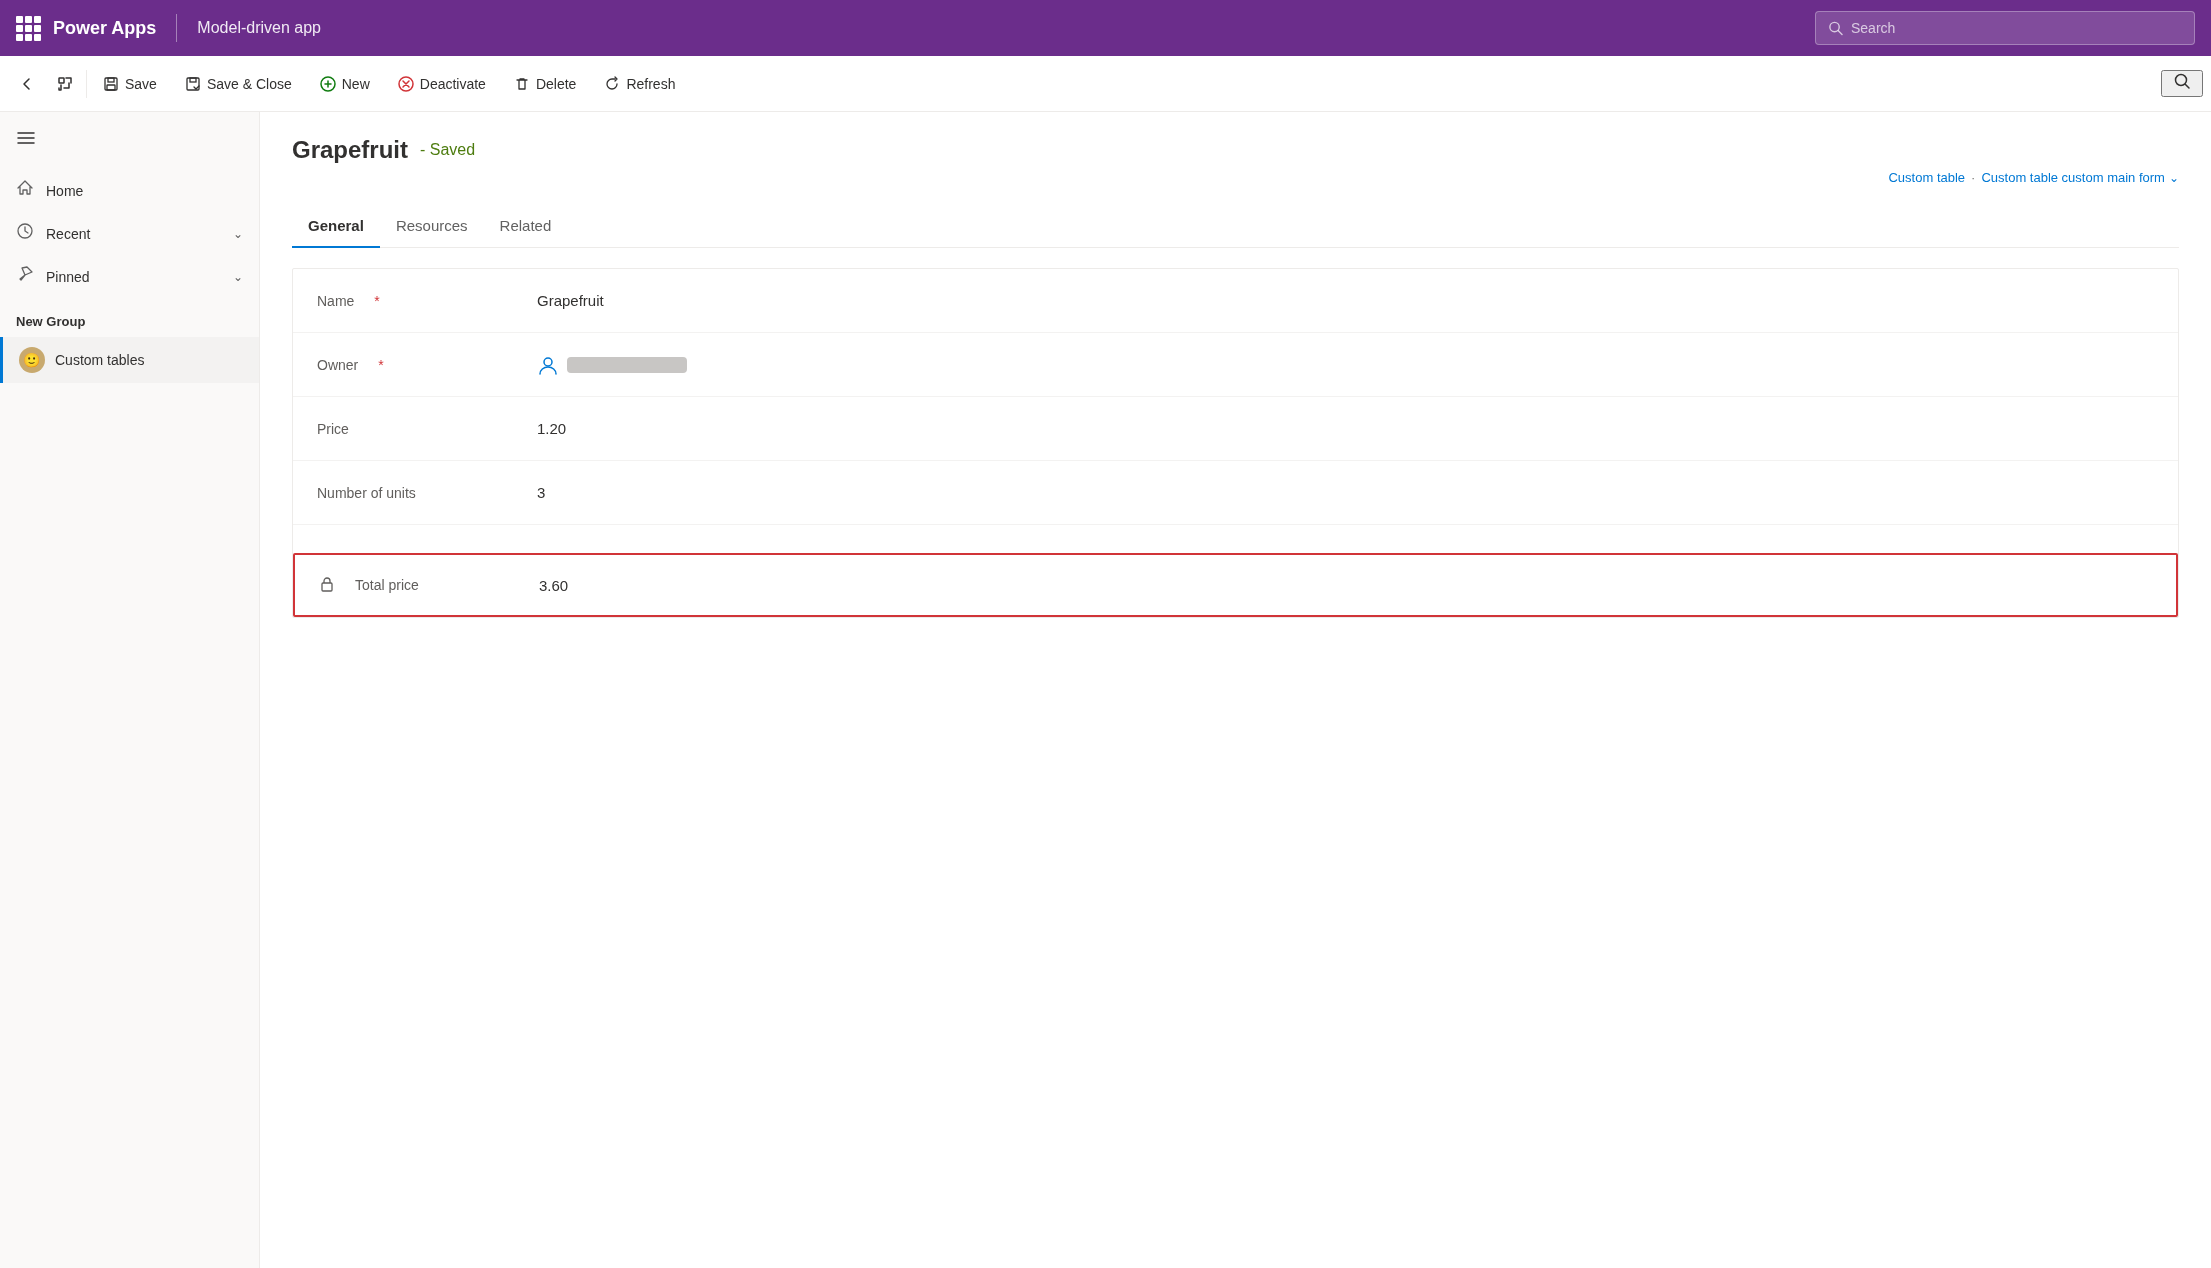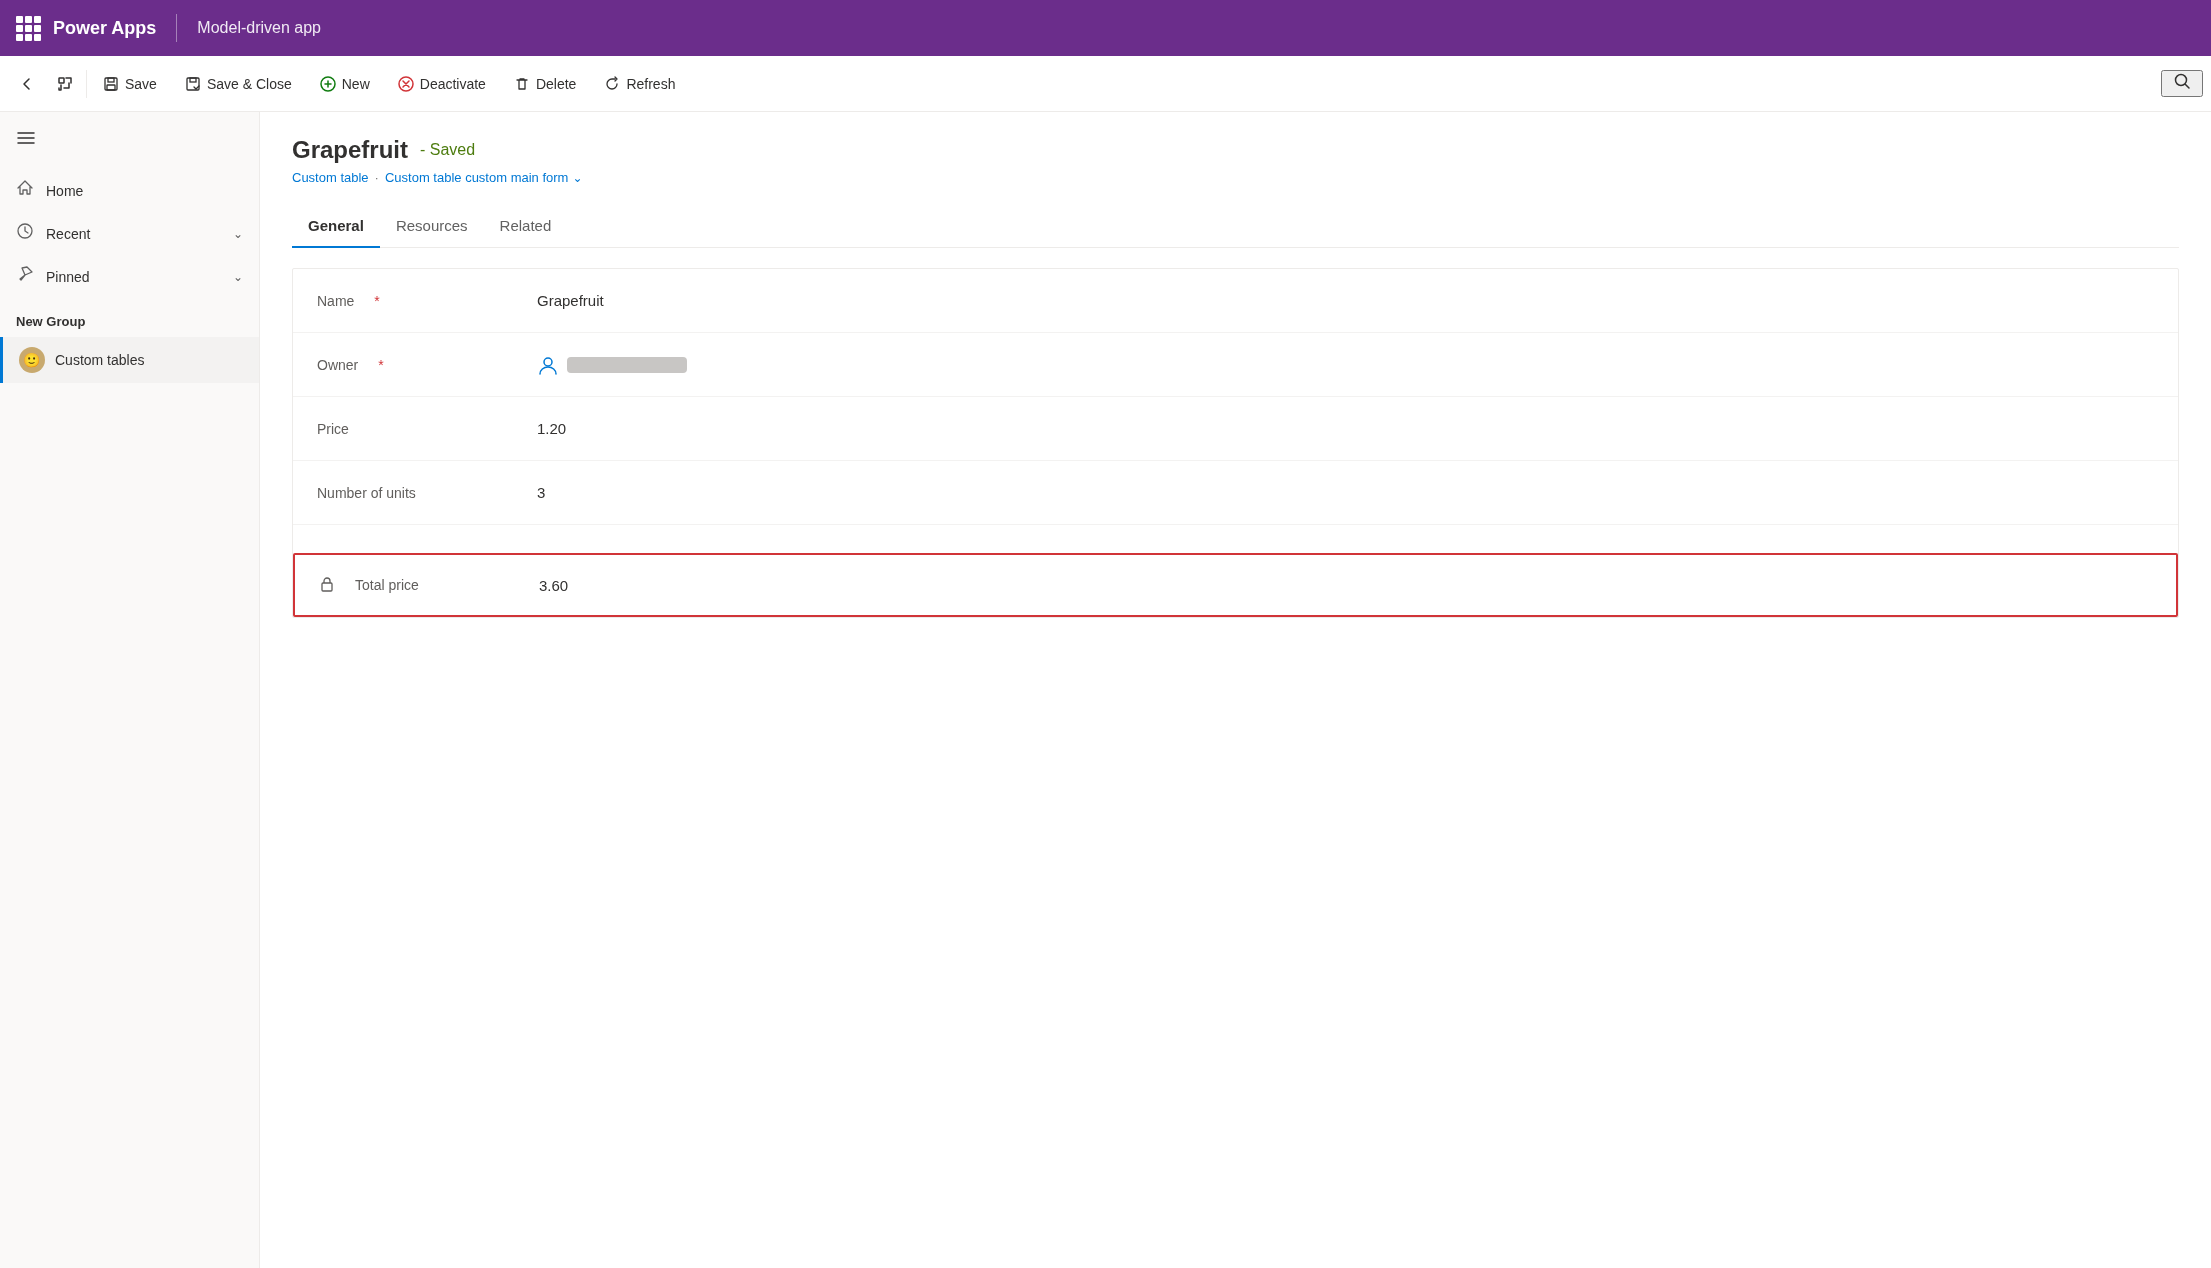--- a/index.html
+++ b/index.html
@@ -204,20 +204,21 @@
       color: #4d7c0f;
       font-weight: 400;
     }
     .record-breadcrumb {
       font-size: 13px;
       color: #0078d4;
       margin-bottom: 20px;
       display: flex;
       align-items: center;
       gap: 6px;
+      justify-content: flex-end;
     }
     .breadcrumb-sep { color: #797775; }
     .breadcrumb-link {
       display: flex;
       align-items: center;
       gap: 4px;
       cursor: pointer;
     }
 
     
@@ -307,20 +308,27 @@
     <span></span>
       <span></span>
       <span></span>
     <span></span>
       <span></span>
       <span></span>
   </div>
   <span class="top-bar-title">Power Apps</span>
   <div class="top-bar-divider"></div>
   <span class="top-bar-app">Model-driven app</span>
+  <div class="top-bar-search">
+    <svg width="16" height="16" viewBox="0 0 16 16" fill="none">
+      <circle cx="7" cy="7" r="5" stroke="rgba(255,255,255,0.7)" stroke-width="1.5"></circle>
+      <line x1="11" y1="11" x2="15" y2="15" stroke="rgba(255,255,255,0.7)" stroke-width="1.5" stroke-linecap="round"></line>
+    </svg>
+    <input type="text" placeholder="Search" style="">
+  </div>
 </div>
 
 <div class="command-bar">
   <button class="cmd-btn cmd-back">
     <svg width="18" height="18" viewBox="0 0 18 18" fill="none">
         <path d="M11 4L6 9l5 5" stroke="#323130" stroke-width="1.5" stroke-linecap="round" stroke-linejoin="round"></path>
       </svg>
   </button>
   <button class="cmd-btn cmd-expand">
     <svg width="18" height="18" viewBox="0 0 18 18" fill="none">

